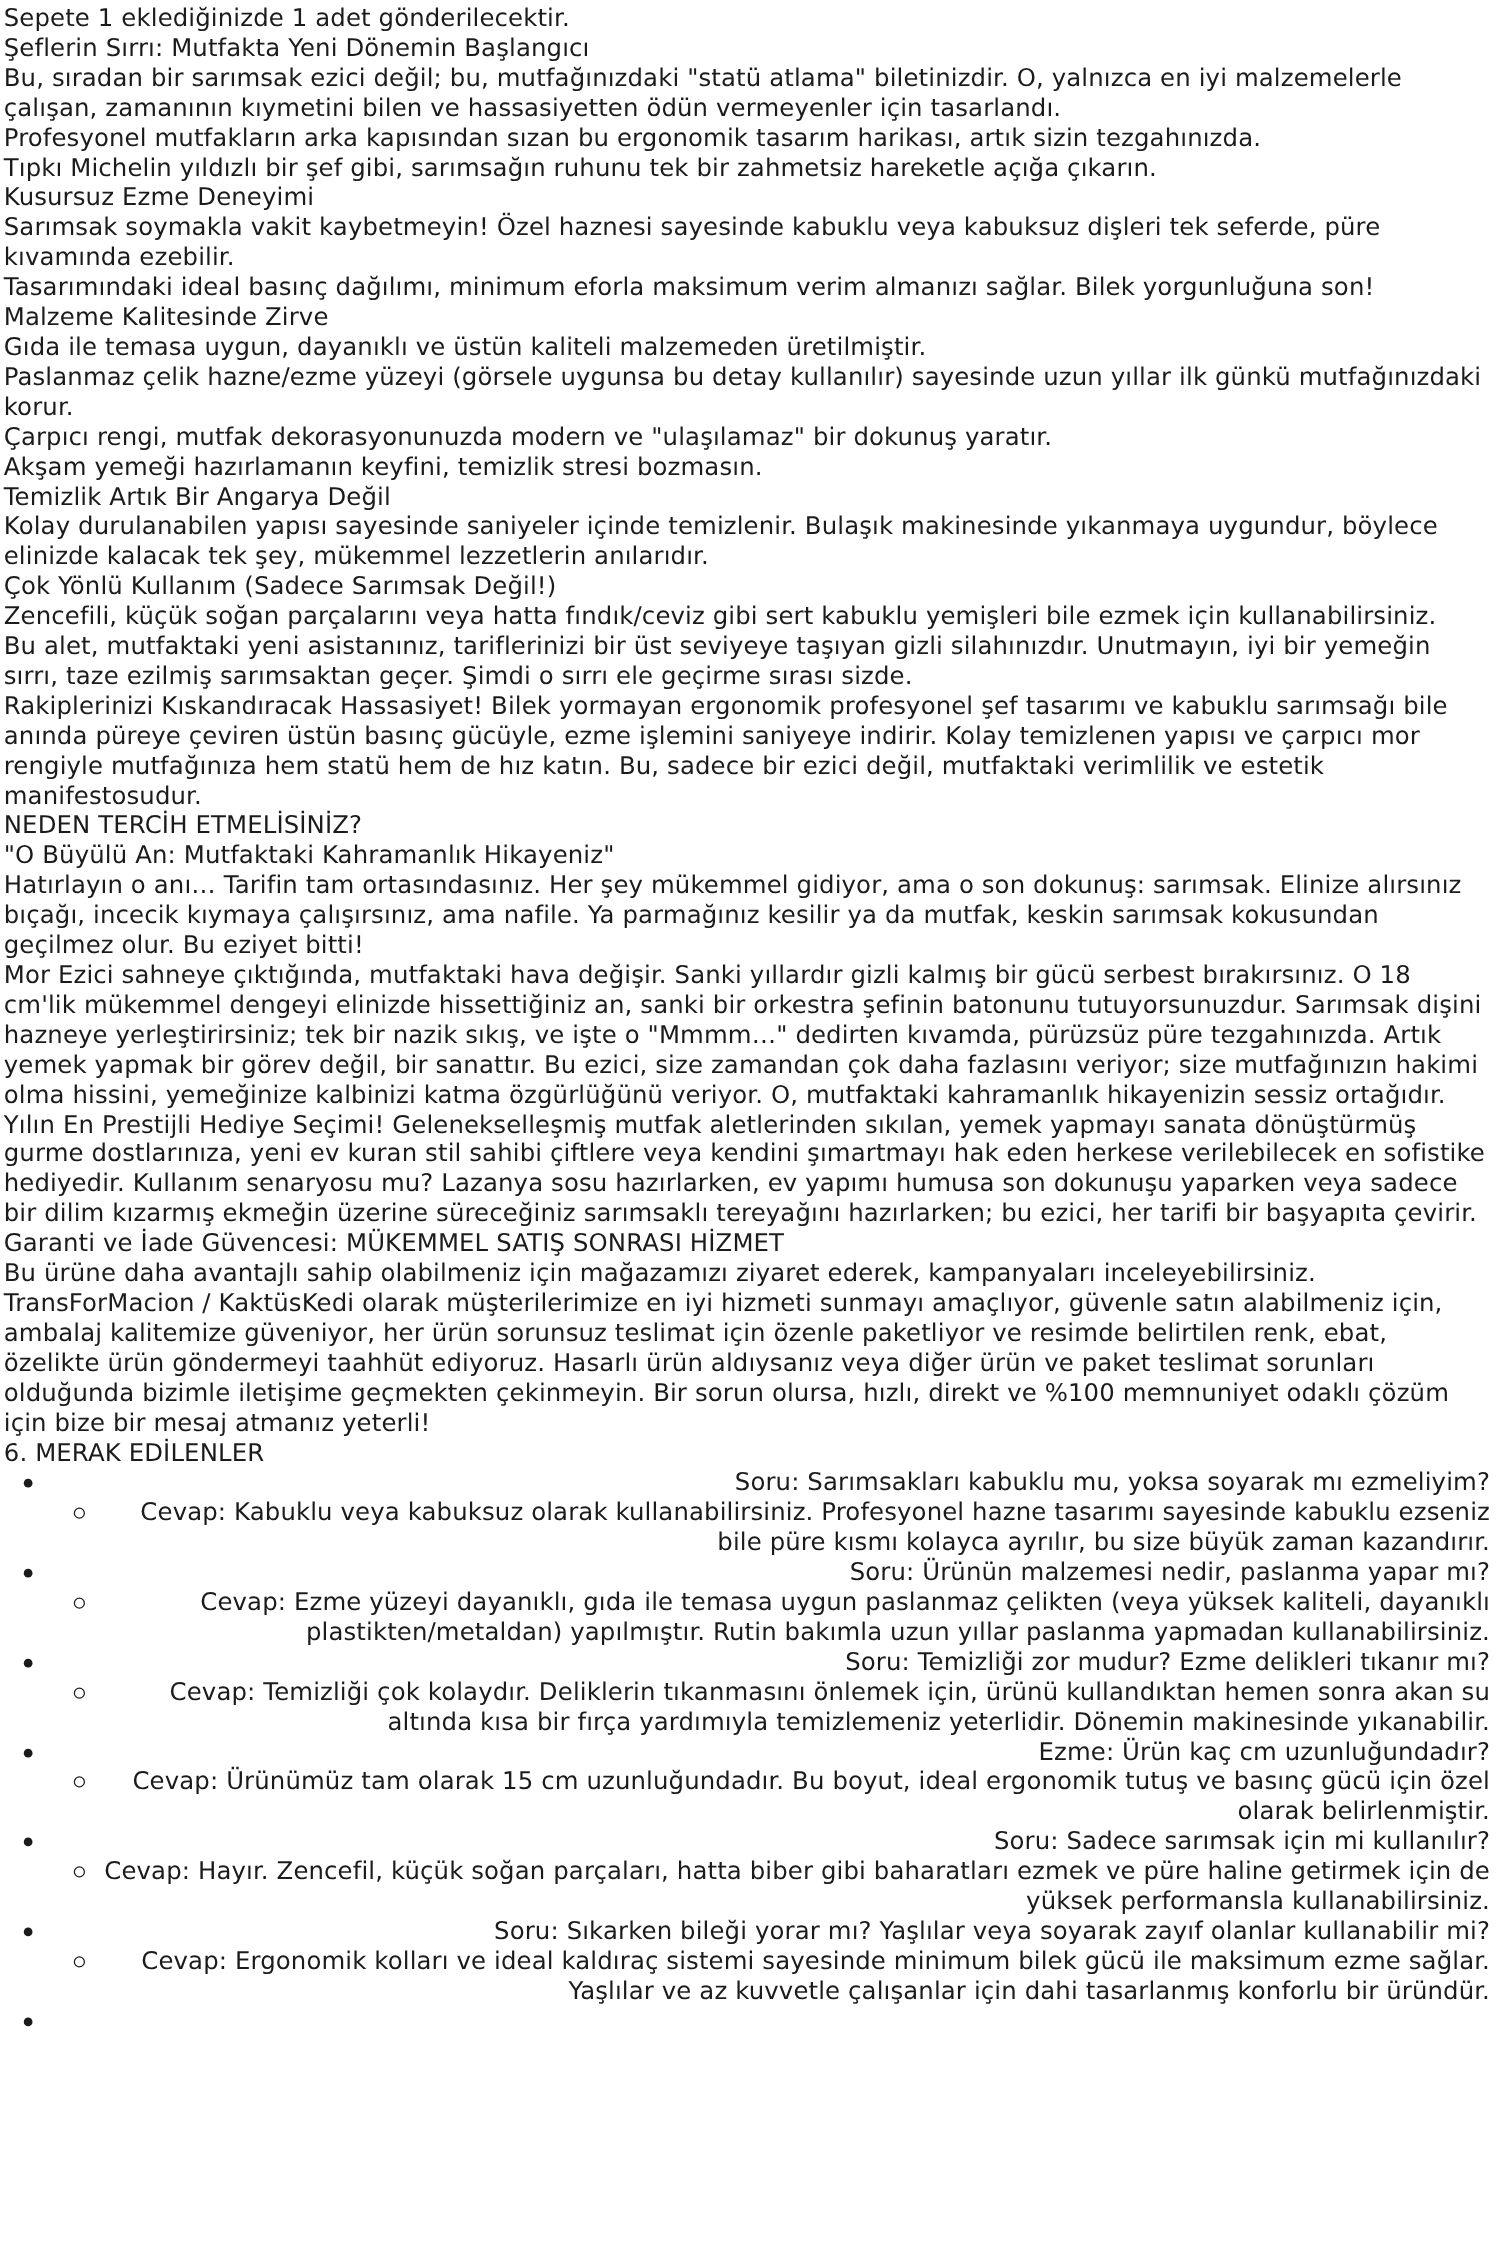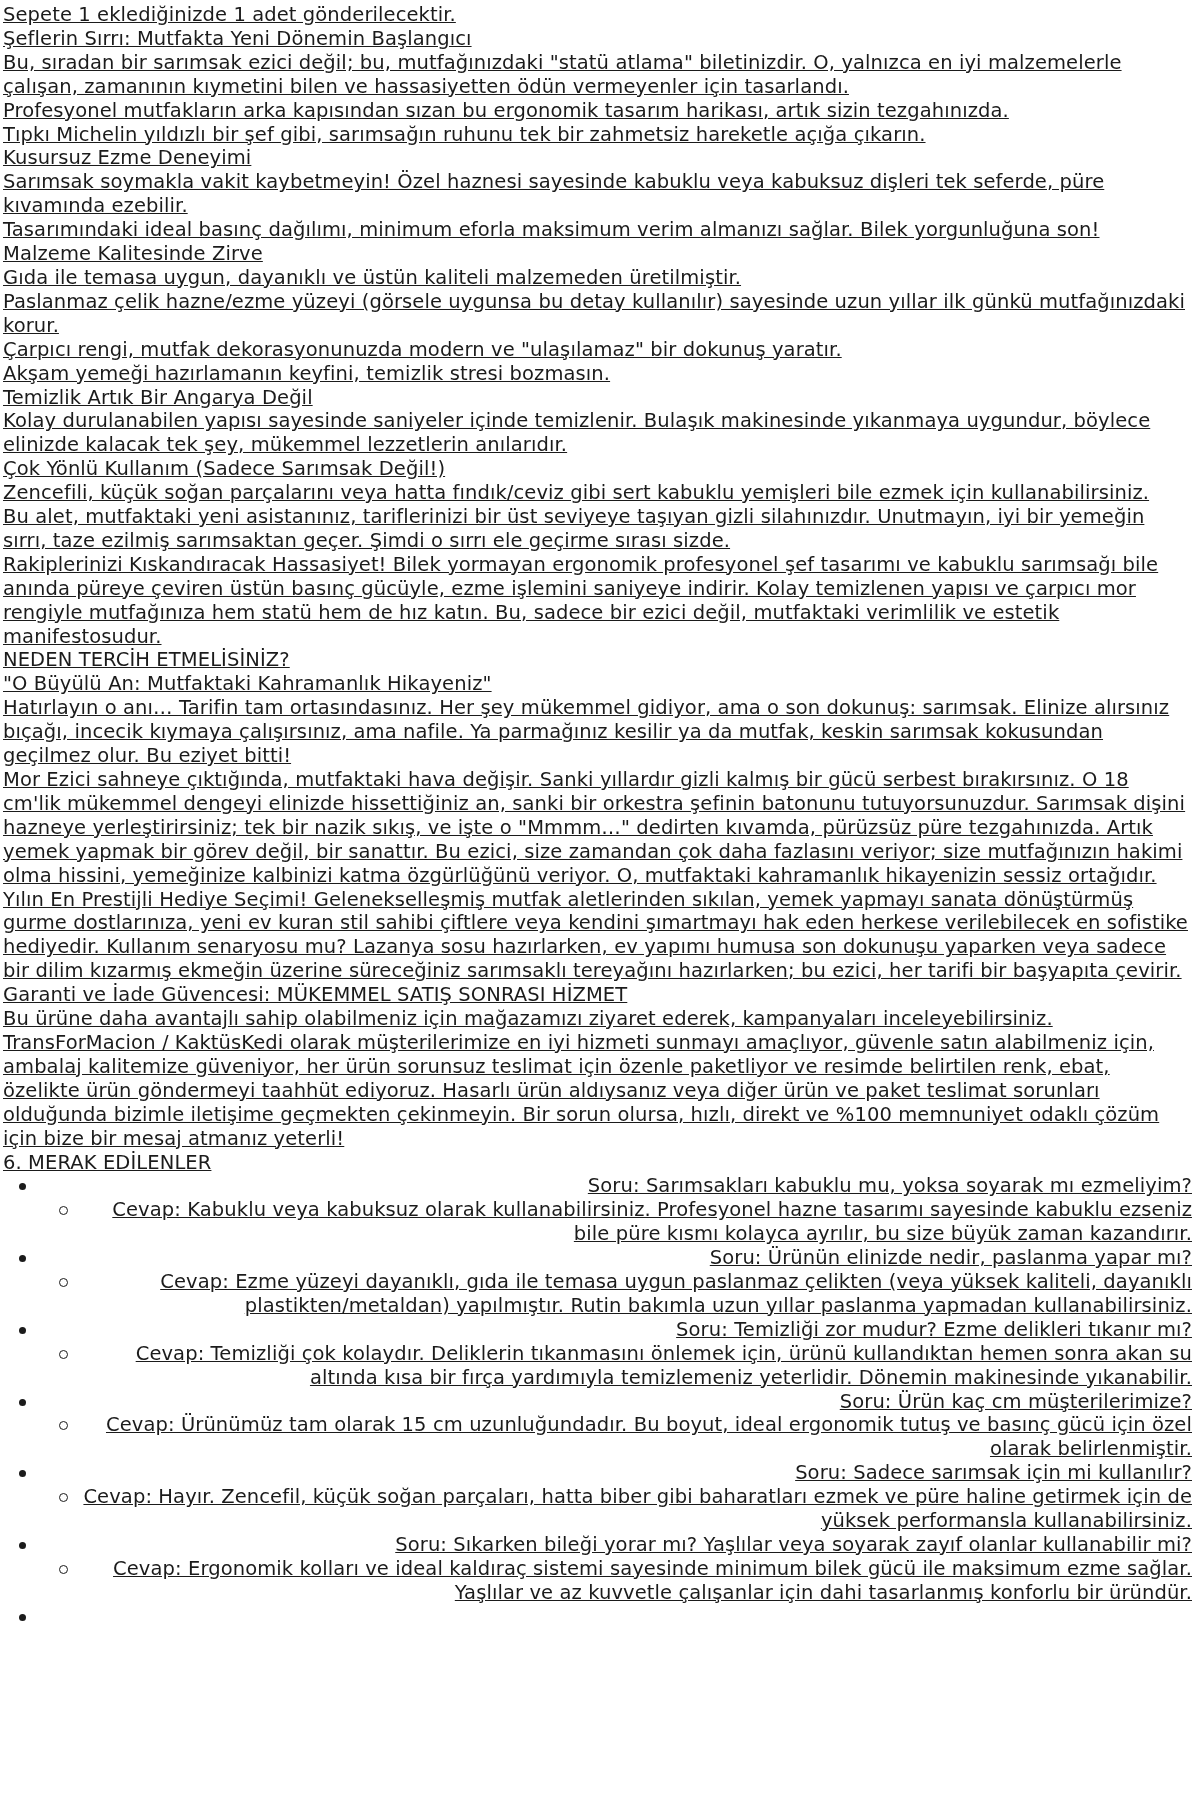--- a/index.html
+++ b/index.html
@@ -12,21 +12,20 @@
     font-family: "DejaVu Sans", "Liberation Sans", sans-serif;
     font-size: 19.5px;
     line-height: 23.9px;
     letter-spacing: 0.1px;
     box-sizing: border-box;
   }
   .doc {
     padding: 3px 4px 0 3px;
     width: 1196px;
     box-sizing: border-box;
-    text-decoration: underline;
   }
   p.para {
     margin: 0;
     padding: 0;
   }
   ul.faq {
     margin: 0;
     padding: 0;
     list-style: none;
     text-align: right;
@@ -103,41 +102,41 @@
         <span>Soru: Sarımsakları kabuklu mu, yoksa soyarak mı ezmeliyim?</span>
       </div>
       <div class="a-row">
         <span class="bullet-l2"></span>
         <span>Cevap: Kabuklu veya kabuksuz olarak kullanabilirsiniz. Profesyonel hazne tasarımı sayesinde kabuklu ezseniz bile püre kısmı kolayca ayrılır, bu size büyük zaman kazandırır.</span>
       </div>
     </li>
     <li>
       <div class="q-row">
         <span class="bullet-l1"></span>
-        <span>Soru: Ürünün elinizde nedir, paslanma yapar mı?</span>
+        <span>Soru: Ürünün malzemesi nedir, paslanma yapar mı?</span>
       </div>
       <div class="a-row">
         <span class="bullet-l2"></span>
         <span>Cevap: Ezme yüzeyi dayanıklı, gıda ile temasa uygun paslanmaz çelikten (veya yüksek kaliteli, dayanıklı plastikten/metaldan) yapılmıştır. Rutin bakımla uzun yıllar paslanma yapmadan kullanabilirsiniz.</span>
       </div>
     </li>
     <li>
       <div class="q-row">
         <span class="bullet-l1"></span>
         <span>Soru: Temizliği zor mudur? Ezme delikleri tıkanır mı?</span>
       </div>
       <div class="a-row">
         <span class="bullet-l2"></span>
         <span>Cevap: Temizliği çok kolaydır. Deliklerin tıkanmasını önlemek için, ürünü kullandıktan hemen sonra akan su altında kısa bir fırça yardımıyla temizlemeniz yeterlidir. Dönemin makinesinde yıkanabilir.</span>
       </div>
     </li>
     <li>
       <div class="q-row">
         <span class="bullet-l1"></span>
-        <span>Soru: Ürün kaç cm müşterilerimize?</span>
+        <span>Ezme: Ürün kaç cm uzunluğundadır?</span>
       </div>
       <div class="a-row">
         <span class="bullet-l2"></span>
         <span>Cevap: Ürünümüz tam olarak 15 cm uzunluğundadır. Bu boyut, ideal ergonomik tutuş ve basınç gücü için özel olarak belirlenmiştir.</span>
       </div>
     </li>
     <li>
       <div class="q-row">
         <span class="bullet-l1"></span>
         <span>Soru: Sadece sarımsak için mi kullanılır?</span>

